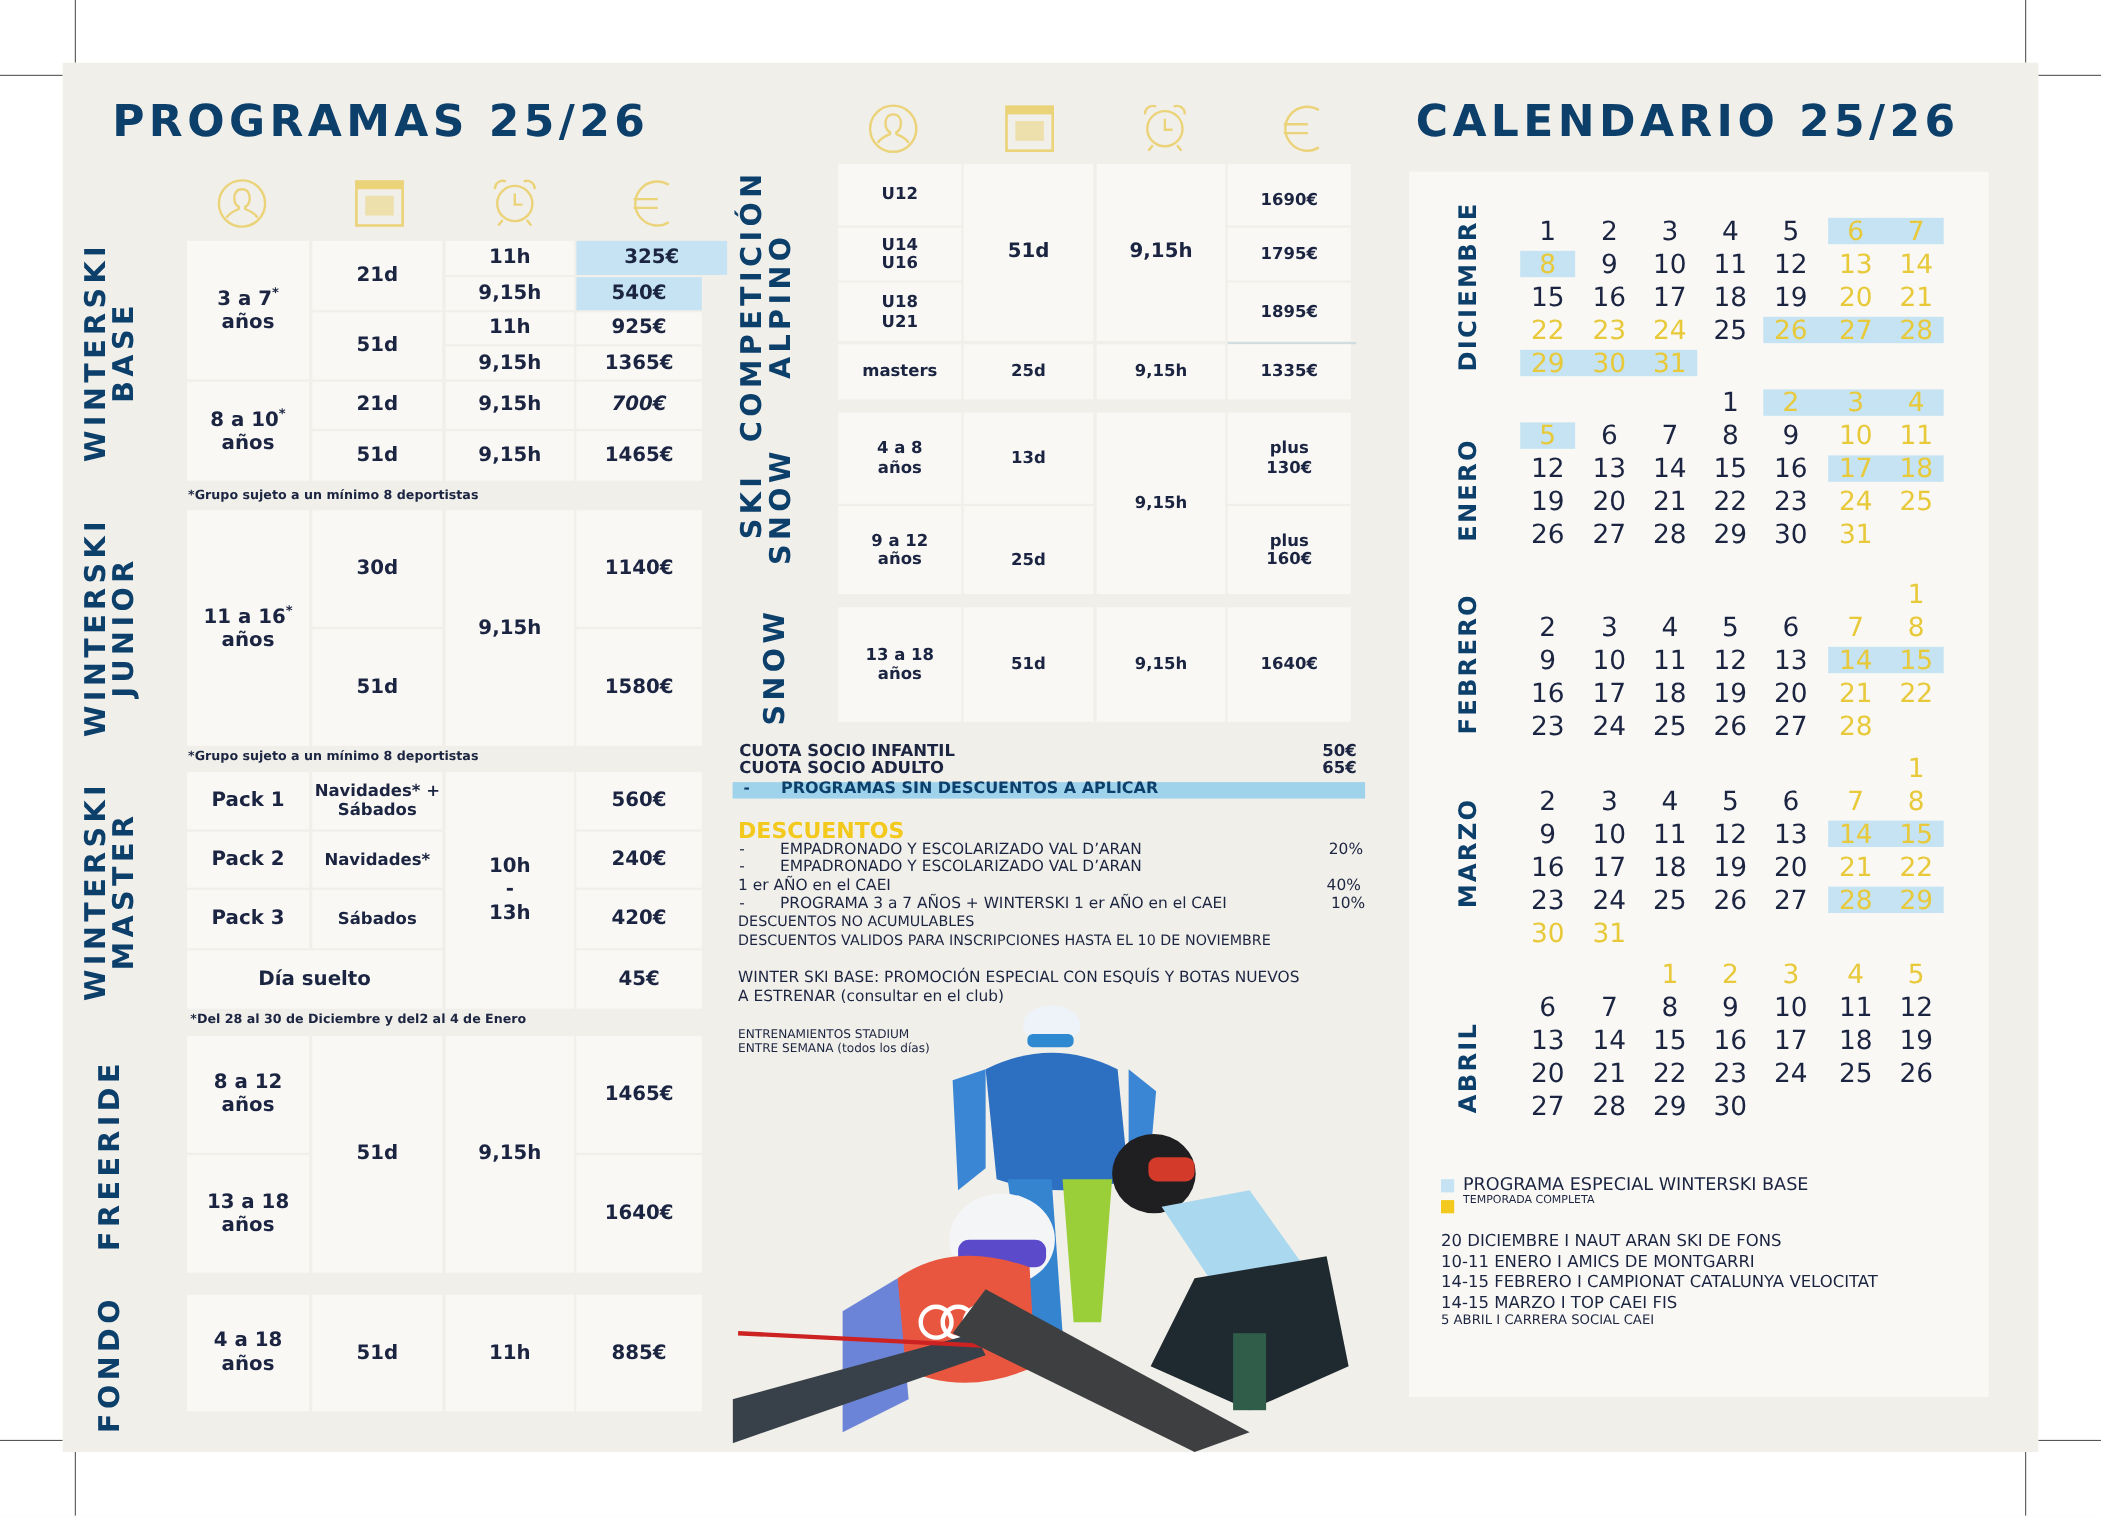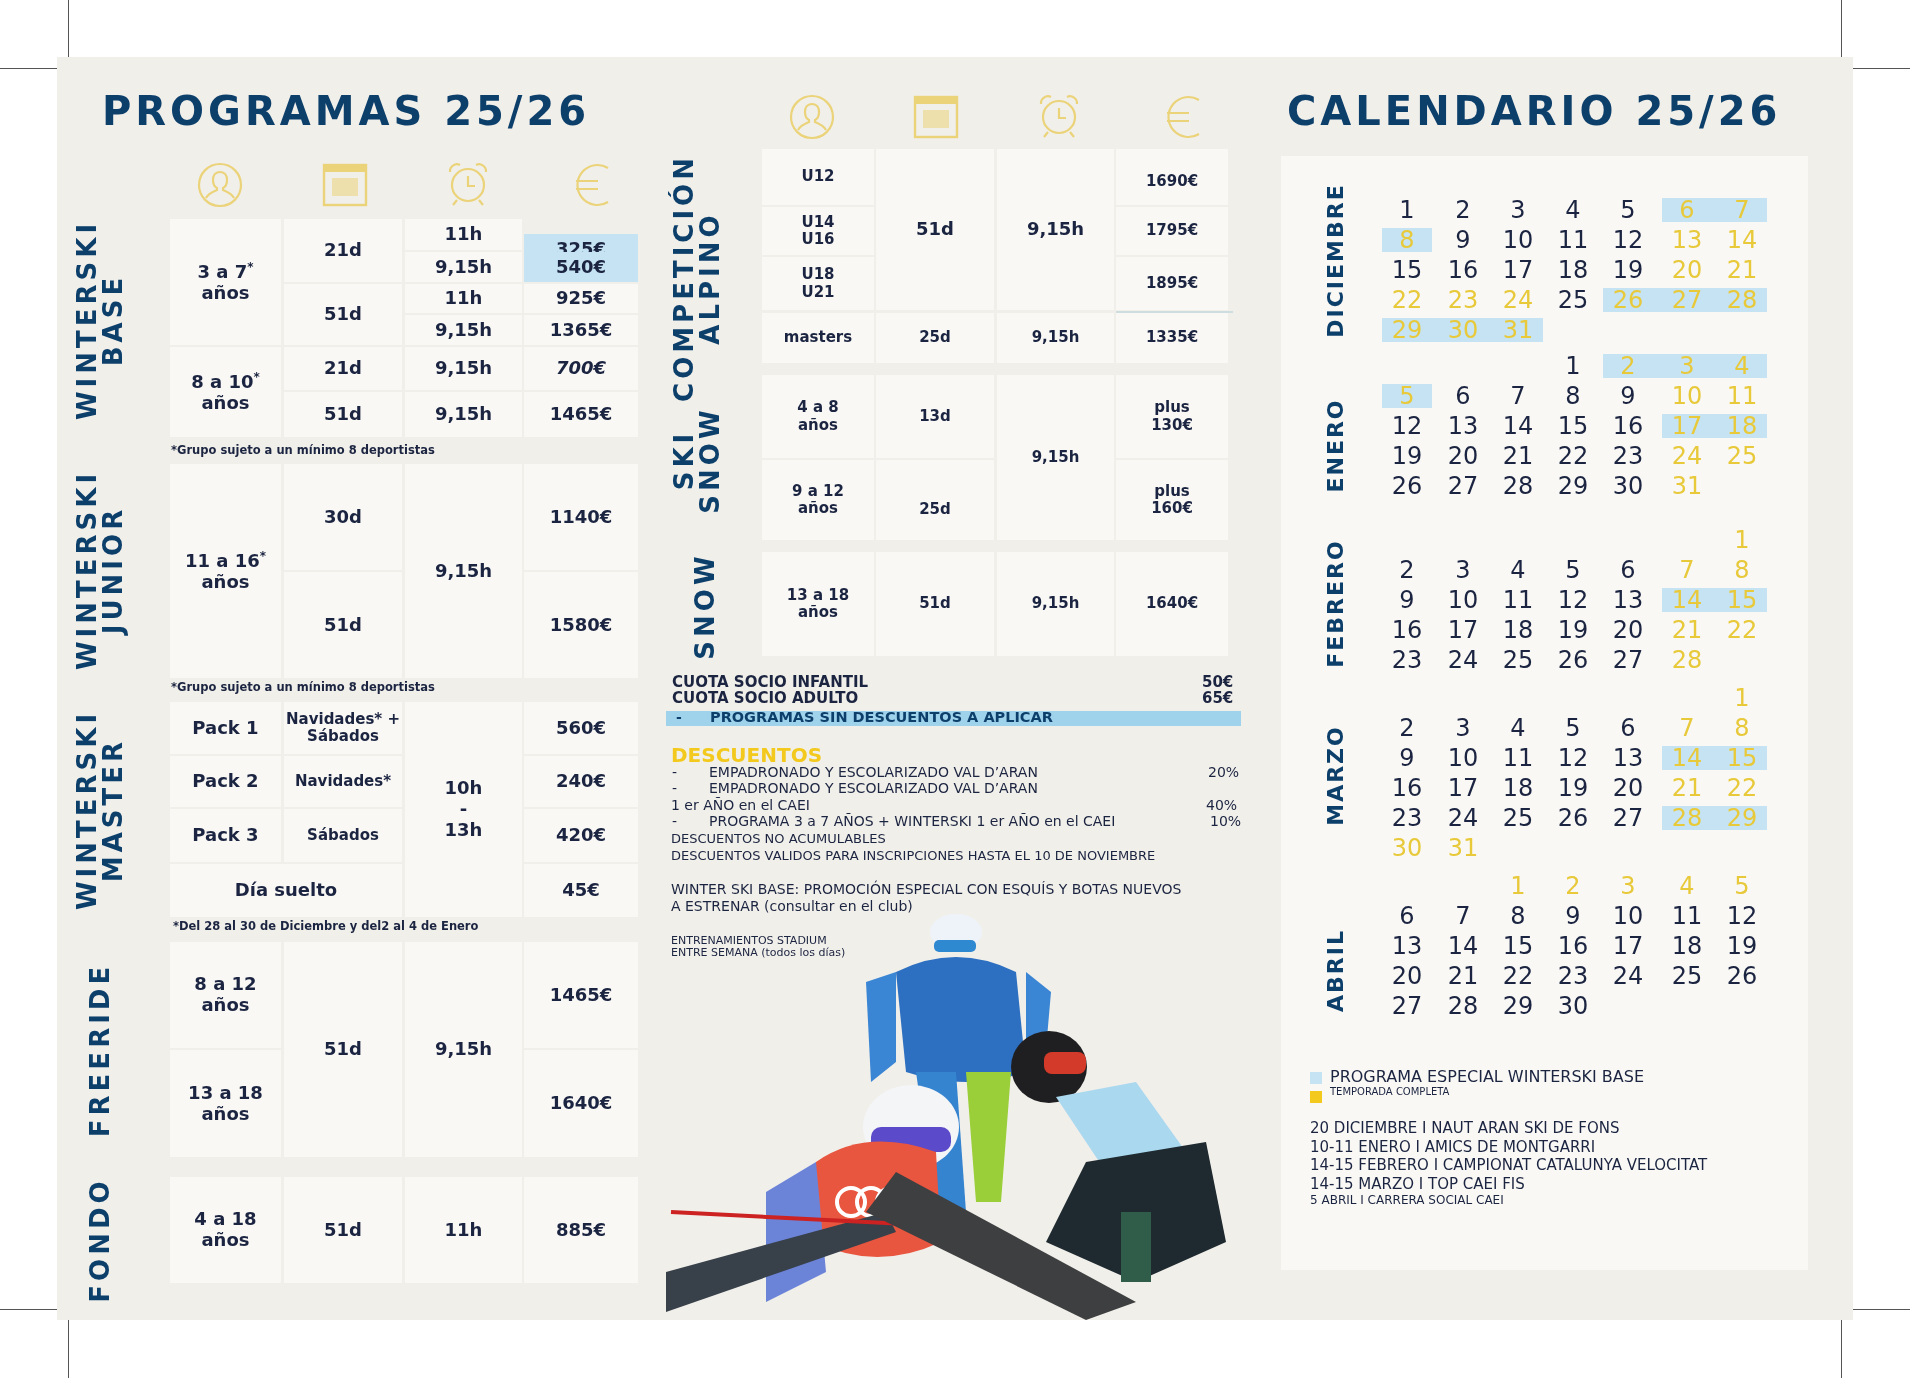--- a/index.html
+++ b/index.html
@@ -68,21 +68,21 @@
 <div class="cell" style="left:170px;top:219px;width:111px;height:126px;">
   <div><span>3 a 7</span><span class="sup">*</span></div>
   <div>años</div>
 </div>
 <div class="cell" style="left:284px;top:219px;width:118px;height:63px;">21d</div>
 <div class="cell" style="left:284px;top:284px;width:118px;height:61px;">51d</div>
 <div class="cell" style="left:405px;top:219px;width:117px;height:31px;">11h</div>
 <div class="cell" style="left:405px;top:252px;width:117px;height:30px;">9,15h</div>
 <div class="cell" style="left:405px;top:284px;width:117px;height:29px;">11h</div>
 <div class="cell" style="left:405px;top:315px;width:117px;height:30px;">9,15h</div>
-<div class="cell blue" style="left:524px;top:234px;width:114px;height:31px;">325€</div>
+<div class="cell blue" style="left:524px;top:219px;width:137px;height:31px;">325€</div>
 <div class="cell blue" style="left:524px;top:252px;width:114px;height:30px;">540€</div>
 <div class="cell" style="left:524px;top:284px;width:114px;height:29px;">925€</div>
 <div class="cell" style="left:524px;top:315px;width:114px;height:30px;">1365€</div>
 
 <div class="cell" style="left:170px;top:347px;width:111px;height:90px;">
   <div><span>8 a 10</span><span class="sup">*</span></div>
   <div>años</div>
 </div>
 <div class="cell" style="left:284px;top:347px;width:118px;height:43px;">21d</div>
 <div class="cell" style="left:284px;top:392px;width:118px;height:45px;">51d</div>

